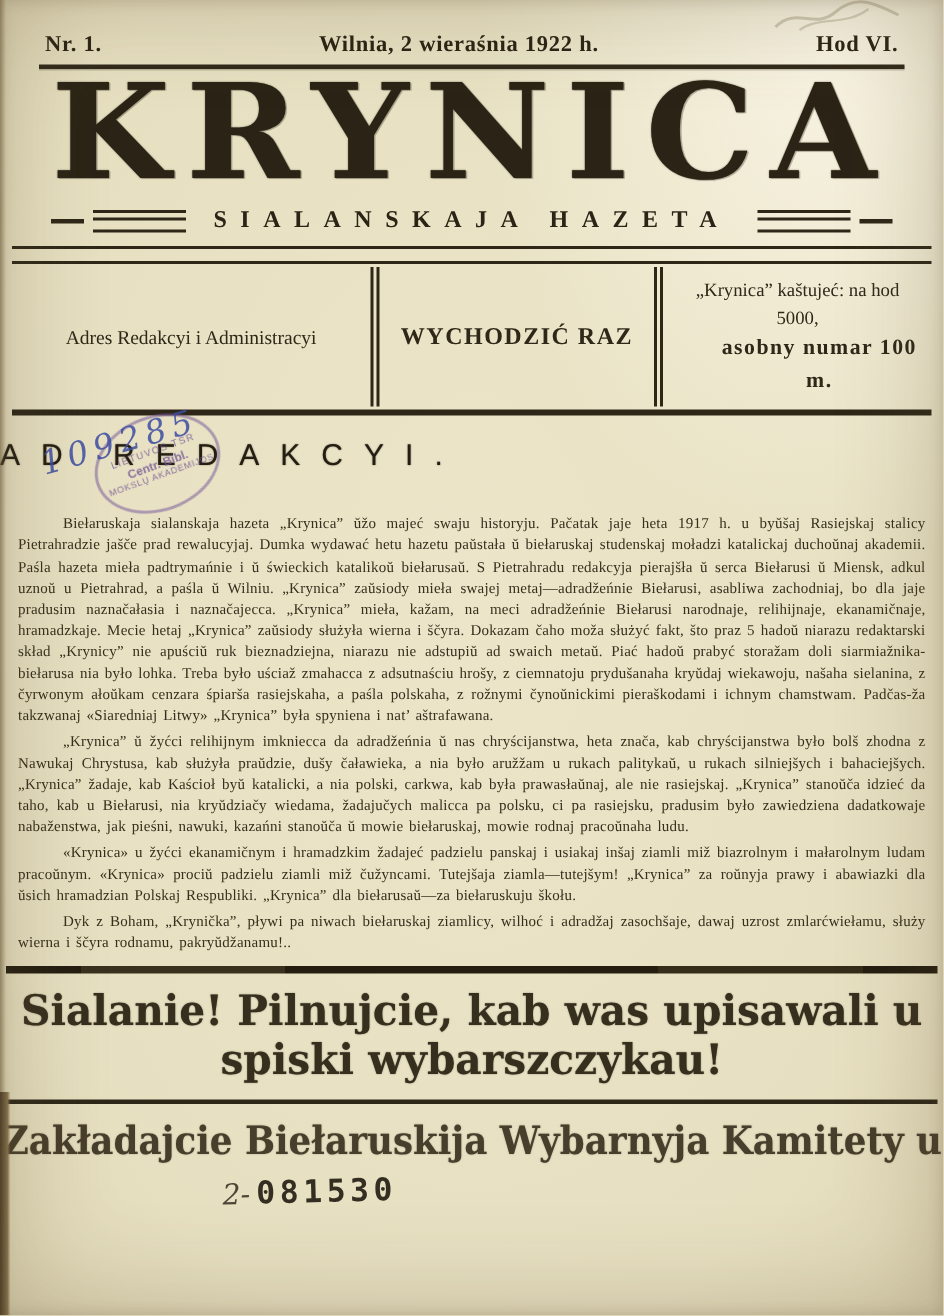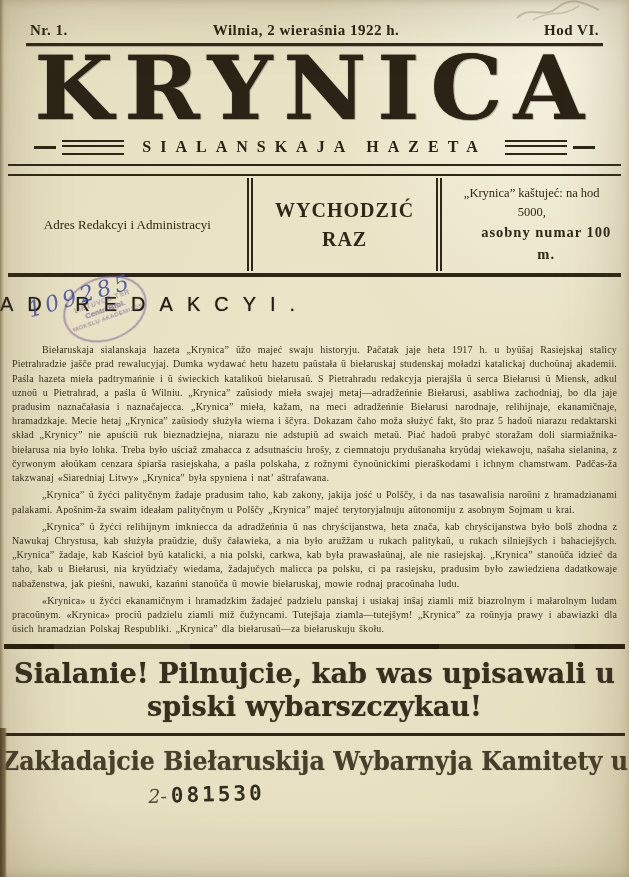--- a/index.html
+++ b/index.html
@@ -46,21 +46,21 @@
   .subtitle-text{
     font-family:"Liberation Serif", serif;font-weight:bold;font-size:16px;
     letter-spacing:9px;padding:0 12px;white-space:nowrap;color:#2b2416;
   }
 
   
   .rule-double{height:8px;border-top:2.5px solid #2e2718;border-bottom:2.5px solid #2e2718;margin:8px 8px 0 8px;}
   .info-bar{display:flex;margin:0 8px;align-items:stretch;}
   .info-cell{padding:8px 6px;text-align:center;display:flex;flex-direction:column;justify-content:center;}
   .info-cell.c1{flex:0 0 37%;font-size:13px;line-height:1.5;}
-  .info-cell.c2{flex:0 0 28%;font-weight:bold;font-size:20px;line-height:1.45;letter-spacing:1px;}
+  .info-cell.c2{flex:0 0 28%;font-weight:bold;font-size:16px;line-height:1.45;letter-spacing:1px;}
   .info-cell.c3{flex:1;font-size:12.5px;line-height:1.5;}
   .info-cell.c3 .bold-line{font-weight:bold;font-size:14.5px;letter-spacing:1px;margin-left:29px;}
   .vsep{width:0;border-left:2px solid #2e2718;border-right:2px solid #2e2718;margin:2px 0;padding-left:2px;background:transparent;}
   .rule-single-thick{height:4px;background:#2e2718;margin:0 8px;}
 
   
   .headline-wrap{position:relative;margin-top:16px;height:40px;}
   .headline{
     text-align:left;font-family:"Liberation Sans", sans-serif;font-weight:normal;
     font-size:20px;letter-spacing:14px;color:#231d12;
@@ -163,23 +163,23 @@
     <div class="stamp">
       <div class="s1">LIETUVOS TSR</div>
       <div class="s2">Centr. Bibl.</div>
       <div class="s3">MOKSLŲ AKADEMIJOS</div>
     </div>
     <div class="headline">AD REDAKCYI.</div>
   </div>
 
   <div class="article">
     <p>Biełaruskaja sialanskaja hazeta „Krynica” ŭžo majeć swaju historyju. Pačatak jaje heta 1917 h. u byŭšaj Rasiejskaj stalicy Pietrahradzie jašče prad rewalucyjaj. Dumka wydawać hetu hazetu paŭstała ŭ biełaruskaj studenskaj moładzi katalickaj duchoŭnaj akademii. Paśla hazeta mieła padtrymańnie i ŭ świeckich katalikoŭ biełarusaŭ. S Pietrahradu redakcyja pierajšła ŭ serca Biełarusi ŭ Miensk, adkul uznoŭ u Pietrahrad, a paśla ŭ Wilniu. „Krynica” zaŭsiody mieła swajej metaj—adradžeńnie Biełarusi, asabliwa zachodniaj, bo dla jaje pradusim naznačałasia i naznačajecca. „Krynica” mieła, kažam, na meci adradžeńnie Biełarusi narodnaje, relihijnaje, ekanamičnaje, hramadzkaje. Mecie hetaj „Krynica” zaŭsiody służyła wierna i ščyra. Dokazam čaho moža służyć fakt, što praz 5 hadoŭ niarazu redaktarski skład „Krynicy” nie apuściŭ ruk bieznadziejna, niarazu nie adstupiŭ ad swaich metaŭ. Piać hadoŭ prabyć storažam doli siarmiažnika-biełarusa nia było lohka. Treba było uściaž zmahacca z adsutnaściu hrošy, z ciemnatoju prydušanaha kryŭdaj wiekawoju, našaha sielanina, z čyrwonym ałoŭkam cenzara śpiarša rasiejskaha, a paśla polskaha, z rožnymi čynoŭnickimi pieraškodami i ichnym chamstwam. Padčas-ža takzwanaj «Siaredniaj Litwy» „Krynica” była spyniena i nat’ aštrafawana.</p>
-    <p>„Krynica” ŭ žyćci palityčnym žadaje pradusim taho, kab zakony, jakija jość u Polščy, i da nas tasawalisia naroŭni z hramadzianami palakami. Apošnim-ža swaim ideałam palityčnym u Polščy „Krynica” majeć terytoryjalnuju aŭtonomiju z asobnym Sojmam u krai.</p>
     <p>„Krynica” ŭ žyćci relihijnym imkniecca da adradžeńnia ŭ nas chryścijanstwa, heta znača, kab chryścijanstwa było bolš zhodna z Nawukaj Chrystusa, kab służyła praŭdzie, dušy čaławieka, a nia było aružžam u rukach palitykaŭ, u rukach silniejšych i bahaciejšych. „Krynica” žadaje, kab Kaścioł byŭ katalicki, a nia polski, carkwa, kab była prawasłaŭnaj, ale nie rasiejskaj. „Krynica” stanoŭča idzieć da taho, kab u Biełarusi, nia kryŭdziačy wiedama, žadajučych malicca pa polsku, ci pa rasiejsku, pradusim było zawiedziena dadatkowaje nabaženstwa, jak pieśni, nawuki, kazańni stanoŭča ŭ mowie biełaruskaj, mowie rodnaj pracoŭnaha ludu.</p>
     <p>«Krynica» u žyćci ekanamičnym i hramadzkim žadajeć padzielu panskaj i usiakaj inšaj ziamli miž biazrolnym i małarolnym ludam pracoŭnym. «Krynica» prociŭ padzielu ziamli miž čužyncami. Tutejšaja ziamla—tutejšym! „Krynica” za roŭnyja prawy i abawiazki dla ŭsich hramadzian Polskaj Respubliki. „Krynica” dla biełarusaŭ—za biełaruskuju škołu.</p>
+    <p>Dyk z Boham, „Krynička”, pływi pa niwach biełaruskaj ziamlicy, wilhoć i adradžaj zasochšaje, dawaj uzrost zmlarćwiełamu, służy wierna i ščyra rodnamu, pakryŭdžanamu!..</p>
   </div>
 
   <div class="rule-heavy"></div>
   <div class="banner1">Sialanie! Pilnujcie, kab was upisawali u spiski wybarszczykau!</div>
   <div class="rule-mid"></div>
   <div class="banner2">Zakładajcie Biełaruskija Wybarnyja Kamitety u kožnym akruhu i u kožnym abwodzie!</div>
 
   <div class="stamp-number">
     <span class="hand">2-</span><span class="machine">081530</span>
   </div>

